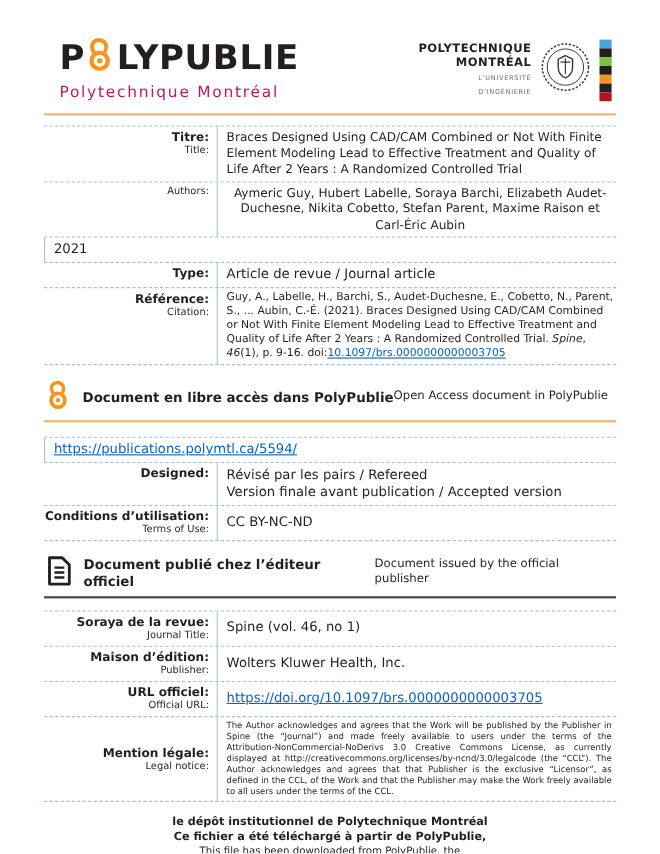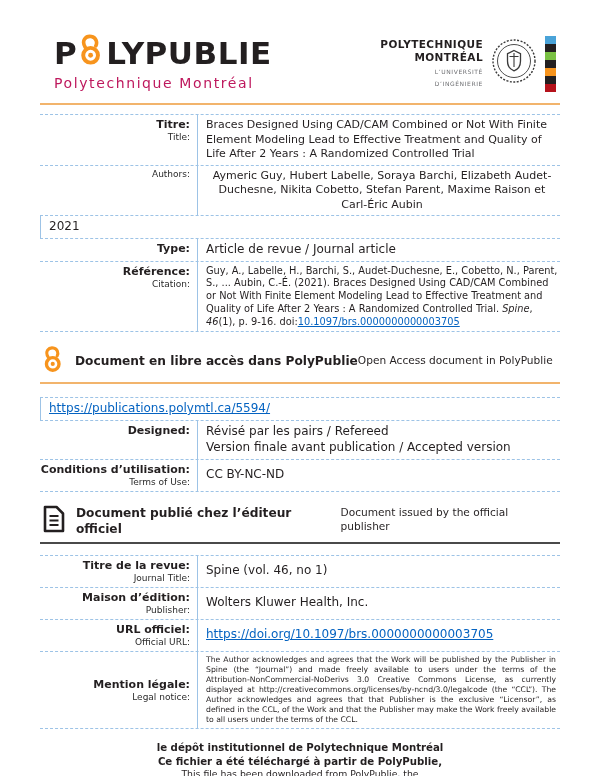--- a/index.html
+++ b/index.html
@@ -185,21 +185,21 @@
     </span>
     <div class="sec-text">
       <span class="sec-fr">Document publié chez l’éditeur officiel</span>
       <span class="sec-en">Document issued by the official publisher</span>
     </div>
   </div>
 
   <div class="mtable" style="margin-top:11px;">
     <div class="mrow">
       <div class="mlabel">
-        <span class="lab-fr">Titre de la revue:</span>
+        <span class="lab-fr">Soraya de la revue:</span>
         <span class="lab-en">Journal Title:</span>
       </div>
       <div class="mvalue" style="padding-top:7px;">Spine (vol. 46, no 1)</div>
     </div>
     <div class="mrow">
       <div class="mlabel">
         <span class="lab-fr">Maison d’édition:</span>
         <span class="lab-en">Publisher:</span>
       </div>
       <div class="mvalue" style="padding-top:7px;">Wolters Kluwer Health, Inc.</div>

